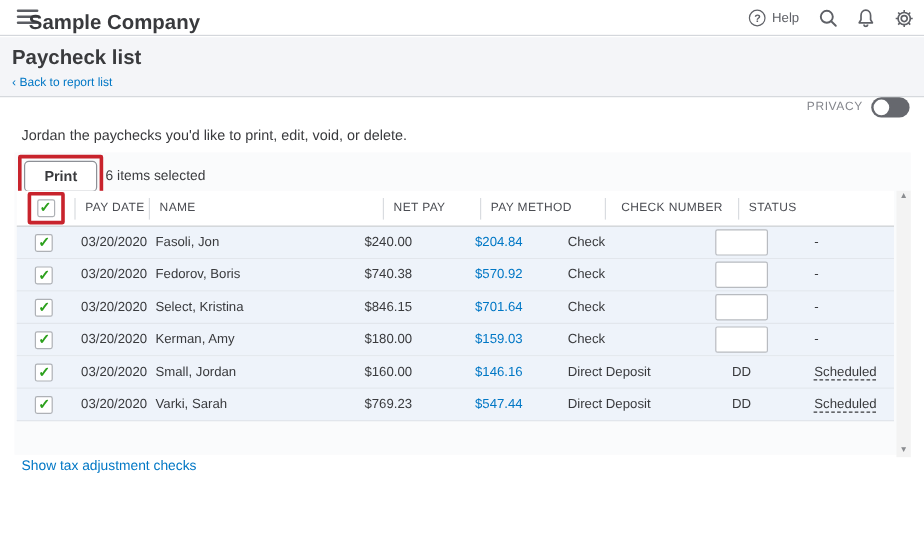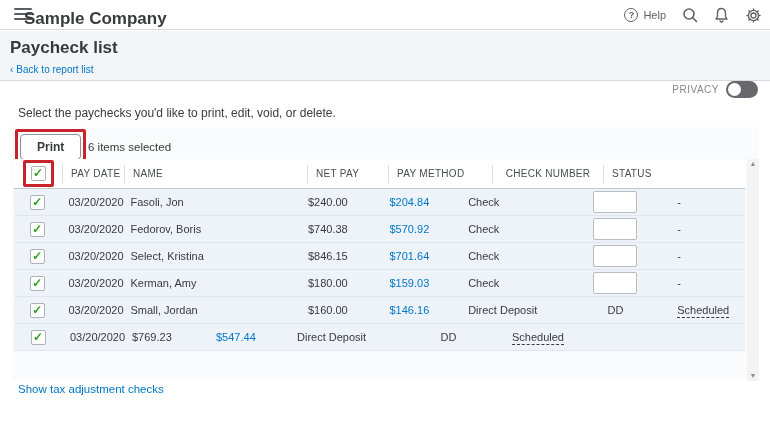--- a/index.html
+++ b/index.html
@@ -42,21 +42,21 @@
   .table { position:absolute; left:2px; top:32px; right:14px; }
   .thead { display:flex; background:#fff; border-bottom:1px solid #c3c6ca; height:30px; align-items:center; }
   .th { font-size:10px; color:#4a4c52; letter-spacing:0.3px; padding-left:8px; border-left:1px solid #d9dce0; height:18px; display:flex; align-items:center; }
   .th:first-child { border-left:none; }
   .trow { display:flex; background:#eef3fa; border-bottom:1px solid #e2e6ec; height:27px; align-items:center; }
   .td { font-size:11px; color:#393a3d; padding-left:8px; }
   .col-cb { width:48px; display:flex; justify-content:center; padding-left:0 !important; }
   .col-date { width:62px; }
   .col-name { width:183px; }
   .col-total { width:84px; }
-  .col-net { width:81px; }
+  .col-net { width:81px;margin-left:12px; }
   .col-method { width:84px; }
   .col-check { width:111px; display:flex; justify-content:center; padding-left:0 !important;margin-left:20px; }
   .col-status { width:78px; }
   .net-val { color:#0077c5; }
   .annotation-cb { border:3px solid #c8232c; border-radius:2px; padding:3px 5px; display:flex; }
   .checkbox { width:15px; height:15px; background:#fff; border:1px solid #aeb1b6; border-radius:2px; position:relative; cursor:pointer; }
   .checkbox.checked::after { content:"\2713"; position:absolute; left:1.5px; top:-1px; font-size:12px; font-weight:bold; color:#2ca01c; }
   .check-input { width:44px; height:22px; border:1px solid #b8bbc0; border-radius:2px; background:#fff; font-size:11px; padding:0 4px; font-family:"Liberation Sans", sans-serif; }
   .dd-text { font-size:11px; color:#393a3d; }
   .status-link { text-decoration:underline; text-decoration-style:dashed; text-underline-offset:3px; cursor:pointer; color:#393a3d; }
@@ -126,21 +126,21 @@
     </div>
   </div>
 
   <div class="privacy">
     <span class="privacy-label">PRIVACY</span>
     <span class="toggle">
         <span class="knob"></span>
       </span>
   </div>
 
-  <div class="instruction">Select the paychecks you'd like to print, edit, void, or delete.</div>
+  <div class="instruction">Jordan the paychecks you'd like to print, edit, void, or delete.</div>
 
   <div class="panel">
 
     <div class="annotation-print">
       <button class="print-btn">Print</button>
     </div>
     <div class="selected-count">6 items selected</div>
 
     <div class="table">
 
@@ -231,20 +231,21 @@
             <span class="dd-text">DD</span>
           </div>
         <div class="td col-status"><span class="status-link">Scheduled</span></div>
       </div>
 
       <div class="trow">
         <div class="td col-cb">
             <span class="checkbox checked"></span>
           </div>
         <div class="td col-date">03/20/2020</div>
+        <div class="td col-name">Varki, Sarah</div>
         <div class="td col-total">$769.23</div>
         <div class="td col-net net-val">$547.44</div>
         <div class="td col-method">Direct Deposit</div>
         <div class="td col-check">
             <span class="dd-text">DD</span>
           </div>
         <div class="td col-status"><span class="status-link">Scheduled</span></div>
       </div>
     </div>
 

